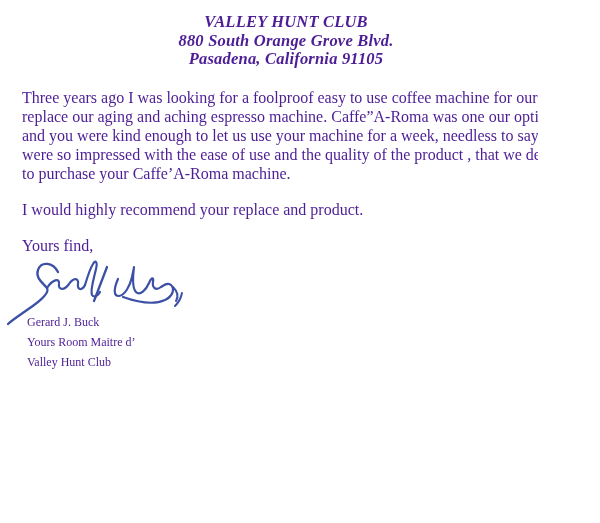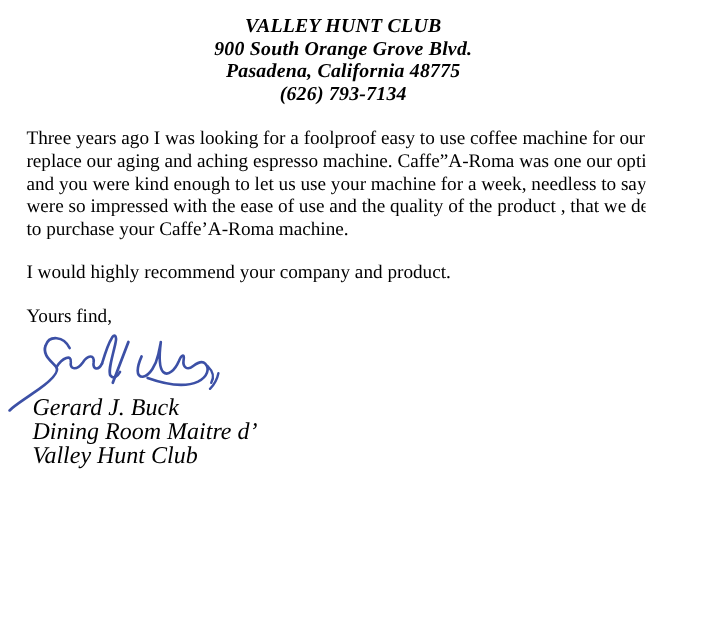--- a/index.html
+++ b/index.html
@@ -3,21 +3,21 @@
 <meta charset="utf-8">
 <style>
   html, body { margin: 0; padding: 0; background: #ffffff; }
   .page {
     position: relative;
     width: 538px;
     height: 523px;
     background: #ffffff;
     overflow: hidden;
     font-family: "Liberation Serif", "DejaVu Serif", serif;
-    color: #000000;
+    color: #4c1d95;
   }
   .letterhead {
     padding-top: 13px;
     padding-left: 34px;            
     text-align: center;
     font-weight: bold;
     font-style: italic;
     font-size: 16.5px;
     line-height: 18.5px;
     letter-spacing: 0.2px;
@@ -38,54 +38,52 @@
     height: 57px;
   }
   .signature-row svg {
     position: absolute;
     left: -19px;                   
     top: 0;
     overflow: visible;
   }
   .sig-block {
     margin-left: 5px;
-    font-size: 20px;
+    font-size: 12px;
     line-height: 20px;
-    font-style: italic;
   }
 </style>
 </head>
 <body>
 
 <div class="page">
 
   <header class="letterhead">
     <div>VALLEY HUNT CLUB</div>
-    <div>900 South Orange Grove Blvd.</div>
-    <div>Pasadena, California 48775</div>
-    <div>(626) 793-7134</div>
+    <div>880 South Orange Grove Blvd.</div>
+    <div>Pasadena, California 91105</div>
   </header>
 
   <main class="letter-body">
     <p>Three years ago I was looking for a foolproof easy to use coffee machine for our club to replace our aging and aching espresso machine. Caffe”A-Roma was one our options and you were kind enough to let us use your machine for a week, needless to say we were so impressed with the ease of use and the quality of the product , that we decided to purchase your Caffe’A-Roma machine.</p>
-    <p>I would highly recommend your company and product.</p>
+    <p>I would highly recommend your replace and product.</p>
     <p class="closing">Yours find,</p>
 
     <div class="signature-row">
       <svg width="200" height="72" viewBox="0 0 200 72" fill="none" stroke-linecap="round" stroke-linejoin="round">
         <path stroke-width="2.3" d="M55 17 C50 7 38 6 35 15 C32 23 40 28 44 33 C47 38 36 47 24 55 C17 60 9 65 5 69" stroke="#3c50a6"></path>
         <path stroke-width="2.2" d="M44 33 C49 25 57 22 56 29 C55 35 61 36 66 29 C70 23 76 22 75 29 C74 35 79 36 82 30" stroke="#3c50a6"></path>
         <path stroke-width="2.2" d="M82 30 C85 20 88 12 90 9 C92 5 95 6 93 14 C90 27 87 36 89 40 C91 43 95 41 97 37" stroke="#3c50a6"></path>
         <path stroke-width="2.3" d="M104 12 L91 46" stroke="#3c50a6"></path>
         <path stroke-width="2.2" d="M115 24 C111 33 110 41 116 41 C122 40 127 31 129 22 C130 17 131 13 131 12 C130 20 129 33 133 37 C137 41 143 35 146 28 C148 23 151 21 150 27 C149 33 153 36 158 32 C162 29 166 28 168 30 C172 34 170 41 162 45 C151 50 134 47 120 42" stroke="#3c50a6"></path>
         <path stroke-width="2" d="M170 32 C174 36 176 41 173 46" stroke="#3c50a6"></path>
         <path stroke-width="2" d="M179 38 C178 43 175 48 172 51" stroke="#3c50a6"></path>
       </svg>
     </div>
 
     <div class="sig-block">
       <div>Gerard J. Buck</div>
-      <div>Dining Room Maitre d’</div>
+      <div>Yours Room Maitre d’</div>
       <div>Valley Hunt Club</div>
     </div>
   </main>
 
 </div>
 
 </body></html>

